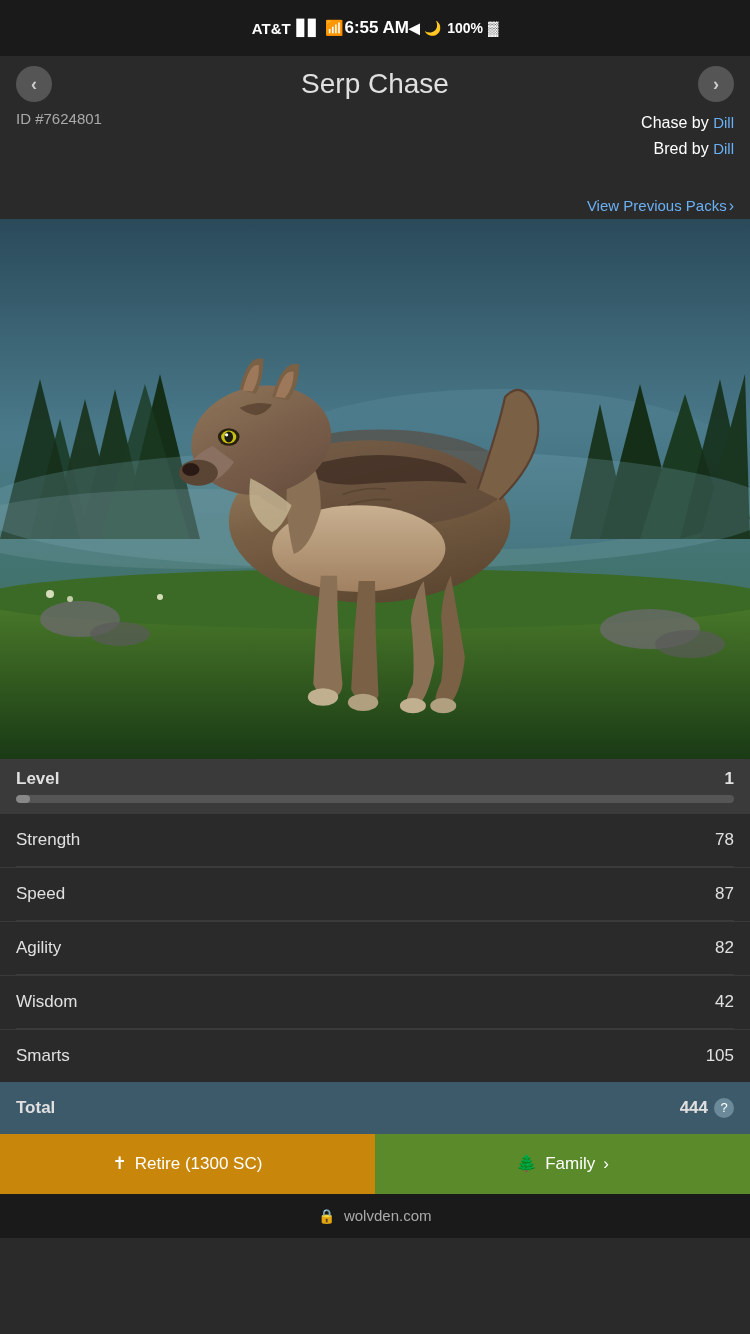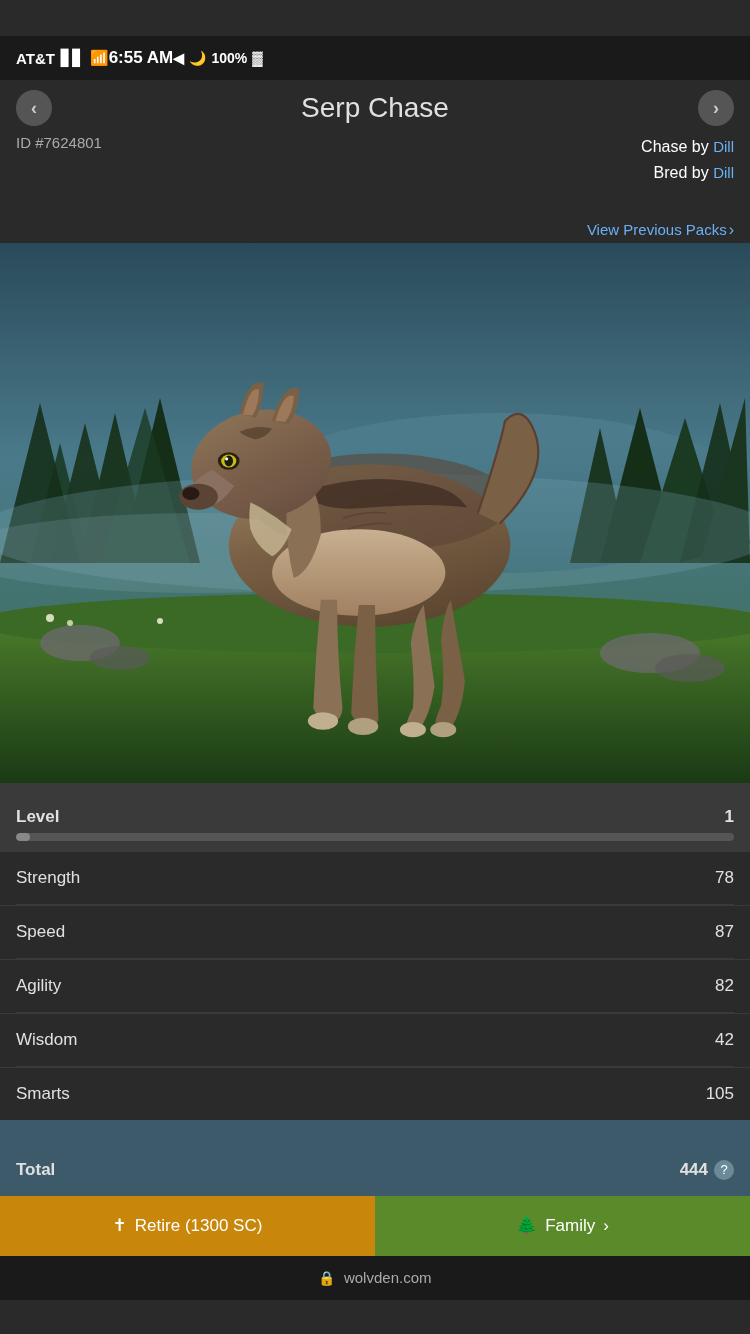--- a/index.html
+++ b/index.html
@@ -9,29 +9,28 @@
       min-height: 1334px;
       background: #2a2a2a;
       font-family: -apple-system, 'Helvetica Neue', Arial, sans-serif;
       color: #fff;
       overflow-x: hidden;
     }
 
     
     .status-bar {
       background: #1a1a1a;
-      height: 44px;
-      display: flex;
-      align-items: center;
-      justify-content: flex-start;
+      height: 56px;
+      display: flex;
+      align-items: center;
+      justify-content: center;
       padding: 0 16px;
       font-size: 15px;
       font-weight: 600;
       color: #fff;
-      margin-top: 36px;
     }
     .status-left { display: flex; align-items: center; gap: 6px; }
     .status-center { font-size: 17px; font-weight: 600; }
     .status-right { display: flex; align-items: center; gap: 5px; font-size: 14px; }
 
     
     .header {
       background: #2a2a2a;
       padding: 10px 16px 4px;
       display: flex;
@@ -113,21 +112,21 @@
       justify-content: center;
     }
 
     
     .stats-section {
       background: #2a2a2a;
       margin-top: 0;
     }
     .level-bar-row {
       background: #3a3a3a;
-      padding: 24px 16px 6px;
+      padding: 10px 16px 6px;
       display: flex;
       align-items: center;
       justify-content: space-between;
     }
     .level-label {
       font-size: 17px;
       font-weight: 600;
       color: #e0e0e0;
     }
     .level-value {
@@ -181,21 +180,20 @@
     }
     .total-label {
       font-size: 17px;
       font-weight: 600;
       color: #e0e0e0;
     }
     .total-value-container {
       display: flex;
       align-items: center;
       gap: 6px;
-      margin-top: 24px;
     }
     .total-value {
       font-size: 17px;
       font-weight: 600;
       color: #e0e0e0;
     }
     .help-icon {
       width: 20px;
       height: 20px;
       border-radius: 50%;

